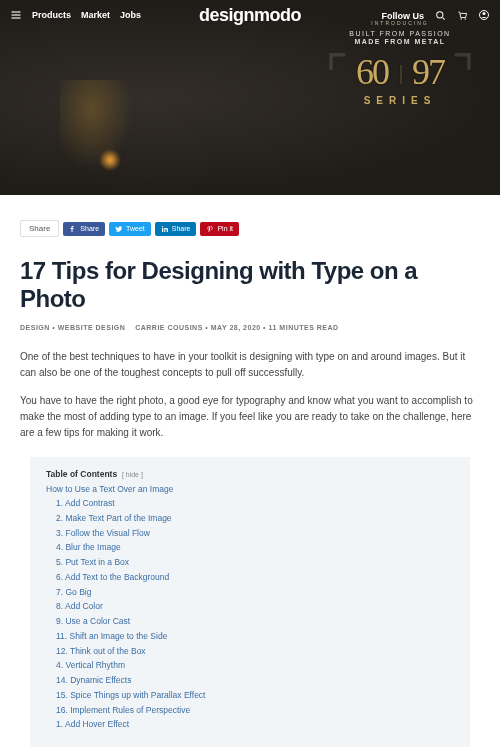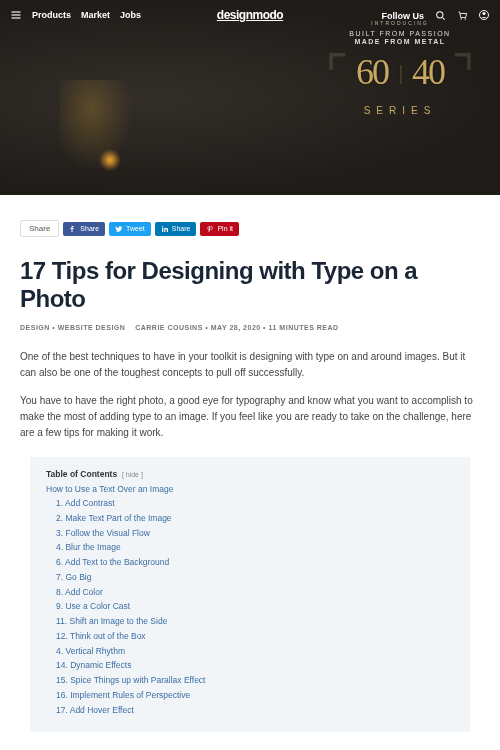--- a/index.html
+++ b/index.html
@@ -1,32 +1,32 @@
 <!DOCTYPE html>
 <html><head>
 <meta charset="utf-8">
 <style>
 * { margin: 0; padding: 0; box-sizing: border-box; }
 body { font-family: -apple-system, BlinkMacSystemFont, 'Segoe UI', Helvetica, Arial, sans-serif; background: #fff; width: 500px; }
 .nav { position: absolute; top: 0; left: 0; right: 0; height: 30px; display: flex; align-items: center; justify-content: space-between; padding: 0 10px; z-index: 10; color: #fff; }
 .nav-left { display: flex; align-items: center; gap: 10px; font-size: 9px; font-weight: 600; }
 .nav-left a { color: #fff; text-decoration: none; }
-.nav-center { position: absolute; left: 50%; transform: translateX(-50%); font-size: 12px; font-weight: 700; letter-spacing: -0.5px; text-decoration: underline; }
+.nav-center { position: absolute; left: 50%; transform: translateX(-50%); font-size: 18px; font-weight: 700; letter-spacing: -0.5px; }
 .nav-right { display: flex; align-items: flex-end; gap: 10px; font-size: 9px; font-weight: 600; }
 .nav-icon { width: 12px; height: 12px; display: inline-flex; align-items: center; justify-content: center; }
 .hero { height: 195px; background: linear-gradient(rgba(40,35,30,0.4), rgba(40,35,30,0.4)), radial-gradient(ellipse at 30% 50%, #3a3530 0%, #1a1815 70%); position: relative; overflow: hidden; }
 .hero-figure { position: absolute; left: 60px; top: 80px; width: 80px; height: 100px; background: radial-gradient(ellipse at 40% 30%, rgba(200,150,50,0.3), transparent 60%); }
 .hero-spark { position: absolute; left: 95px; top: 150px; width: 30px; height: 20px; background: radial-gradient(circle, #ffaa33 0%, transparent 60%); filter: blur(1px); }
 .hero-badge { position: absolute; right: 30px; top: 20px; width: 140px; text-align: center; }
 .hero-badge-top { font-size: 5px; letter-spacing: 2px; color: #bba; margin-bottom: 4px; }
 .hero-badge-line1 { font-size: 7px; letter-spacing: 1.5px; color: #ddd; margin-bottom: 1px; }
 .hero-badge-line2 { font-size: 7px; letter-spacing: 1.5px; color: #ddd; font-weight: 600; margin-bottom: 6px; }
 .hero-badge-num { font-size: 36px; font-weight: 300; color: #c9a961; font-family: serif; letter-spacing: -2px; text-shadow: 0 0 2px rgba(0,0,0,0.5); display: flex; justify-content: center; align-items: center; gap: 11px; }
 .hero-badge-num span { display: inline-block; }
-.hero-badge-series { font-size: 10px; letter-spacing: 6px; color: #c9a961; margin-top: 12px; font-weight: 400; }
+.hero-badge-series { font-size: 10px; letter-spacing: 6px; color: #c9a961; margin-top: 2px; font-weight: 700; }
 .hero-brackets { position: absolute; font-size: 50px; color: rgba(180,170,140,0.2); }
 .hero-brackets.tl { left: -5px; top: 25px; }
 .hero-brackets.tr { right: -5px; top: 25px; }
 .content { padding: 25px 20px 10px; }
 .share-row { display: flex; align-items: center; gap: 4px; margin-bottom: 20px; }
 .share-label { border: 1px solid #ddd; padding: 3px 8px; font-size: 8px; color: #555; border-radius: 2px; }
 .share-btn { display: flex; align-items: center; gap: 3px; padding: 3px 6px; font-size: 7px; color: #fff; border-radius: 2px; cursor: pointer; }
 .share-btn.fb { background: #3b5998; }
 .share-btn.tw { background: #1da1f2; }
 .share-btn.li { background: #0077b5; }
@@ -50,21 +50,21 @@
   <div class="hero-spark"></div>
   <div class="hero-badge">
     <span class="hero-brackets tl">⌜</span>
     <span class="hero-brackets tr">⌝</span>
     <div class="hero-badge-top">INTRODUCING</div>
     <div class="hero-badge-line1">BUILT FROM PASSION</div>
     <div class="hero-badge-line2">MADE FROM METAL</div>
     <div class="hero-badge-num">
       <span>60</span>
       <span style="font-size:20px;color:rgba(201,169,97,0.4)">|</span>
-      <span>40</span>
+      <span>97</span>
     </div>
     <div class="hero-badge-series">SERIES</div>
   </div>
 </div>
 
 <div class="nav">
   <div class="nav-left">
     <span class="nav-icon">
       <svg viewBox="0 0 16 16" width="12" height="12">
           <g stroke="#fff" stroke-width="1.5">
@@ -152,27 +152,28 @@
     <div class="toc-header">
       <span>Table of Contents</span>
       &nbsp;<span class="toc-hide">[ hide ]</span>
     </div>
     <a class="toc-h2">How to Use a Text Over an Image</a>
     <div id="toc-list">
         <a class="toc-item">1. Add Contrast</a>
         <a class="toc-item">2. Make Text Part of the Image</a>
         <a class="toc-item">3. Follow the Visual Flow</a>
         <a class="toc-item">4. Blur the Image</a>
+        <a class="toc-item">5. Put Text in a Box</a>
         <a class="toc-item">6. Add Text to the Background</a>
         <a class="toc-item">7. Go Big</a>
         <a class="toc-item">8. Add Color</a>
         <a class="toc-item">9. Use a Color Cast</a>
         <a class="toc-item">11. Shift an Image to the Side</a>
         <a class="toc-item">12. Think out of the Box</a>
         <a class="toc-item">4. Vertical Rhythm</a>
         <a class="toc-item">14. Dynamic Effects</a>
         <a class="toc-item">15. Spice Things up with Parallax Effect</a>
         <a class="toc-item">16. Implement Rules of Perspective</a>
-        <a class="toc-item">17. Add Hover Effect</a>
+        <a class="toc-item">1. Add Hover Effect</a>
       </div>
   </div>
 
 </div>
 
 </body></html>

